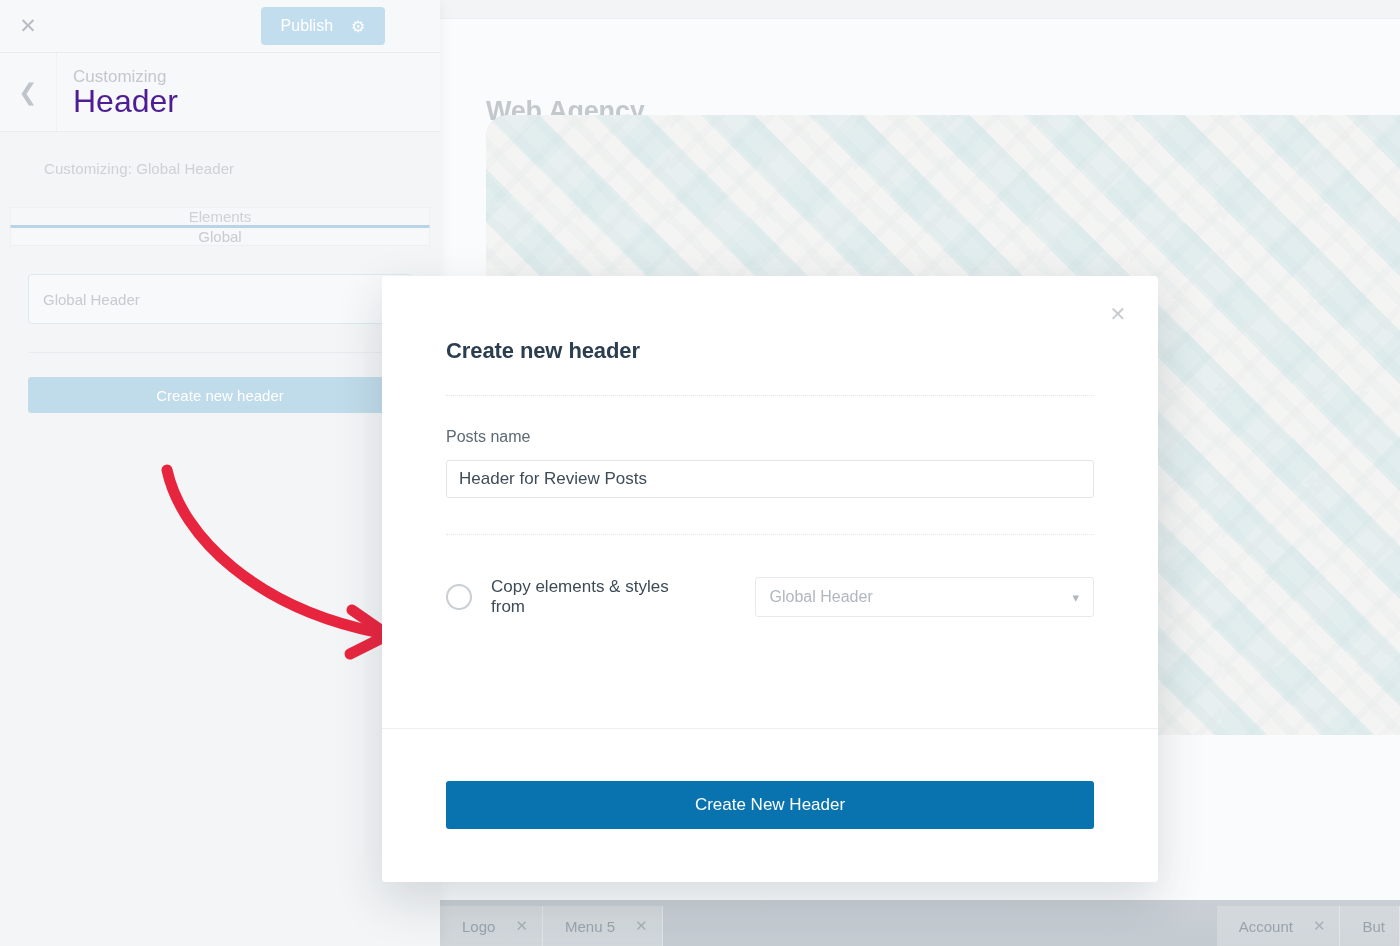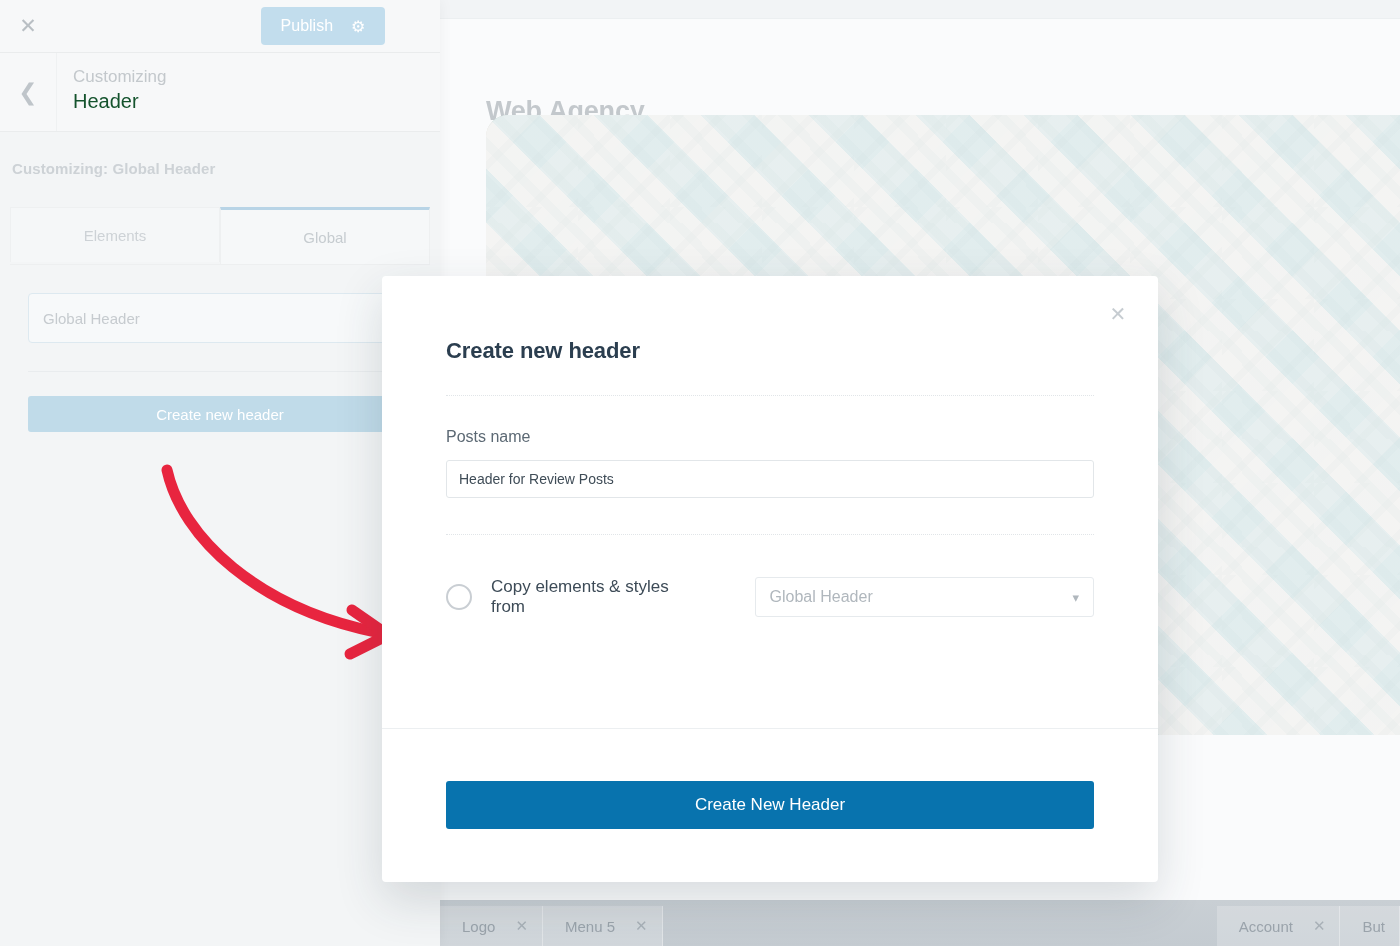--- a/index.html
+++ b/index.html
@@ -157,33 +157,34 @@
     display: flex; align-items: center;
   }
   #back-chevron {
     width: 56px; height: 78px;
     display: flex; align-items: center; justify-content: center;
     color: #bfc5ca; font-size: 23px;
     border-right: 1px solid #eff1f2;
   }
   #panelhead-text { padding-left: 16px; }
   #panelhead-eyebrow { font-size: 17px; color: #c3c8cc; line-height: 18px; }
-  #panelhead-title { font-size: 20px; color: #14532d; line-height: 30px; font-weight: normal; }
+  #panelhead-title { font-size: 32px; color: #4c1d95; line-height: 30px; font-weight: normal; }
 
   #sb-section-title {
-    padding: 28px 0 0 12px;
+    padding: 28px 0 0 44px;
     font-size: 15px;
-    font-weight: bold;
+    font-weight: normal;
     color: #cdd2d6;
     letter-spacing: 0.1px;
   }
   #tabs {
     display: flex;
     margin-top: 30px;
     padding: 0 10px;
+    flex-direction: column;
   }
   .tab {
     height: 54px;
     flex: 1;
     display: flex; align-items: center; justify-content: center;
     font-size: 15px;
     color: #cdd2d6;
     background: #f5f7f8;
     border: 1px solid #eef0f1;
     border-bottom: none;
@@ -283,21 +284,21 @@
   }
   #header-name-input {
     margin-top: 14px;
     width: 100%;
     box-sizing: border-box;
     height: 38px;
     border: 1px solid #e2e6e9;
     border-radius: 3px;
     background: #ffffff;
     padding: 0 12px;
-    font-size: 14px;
+    font-size: 17px;
     color: #3f4c57;
     font-family: "Liberation Sans", sans-serif;
     outline: none;
   }
   #copy-row {
     margin-top: 42px;
     display: flex;
     align-items: center;
   }
   #copy-radio {

